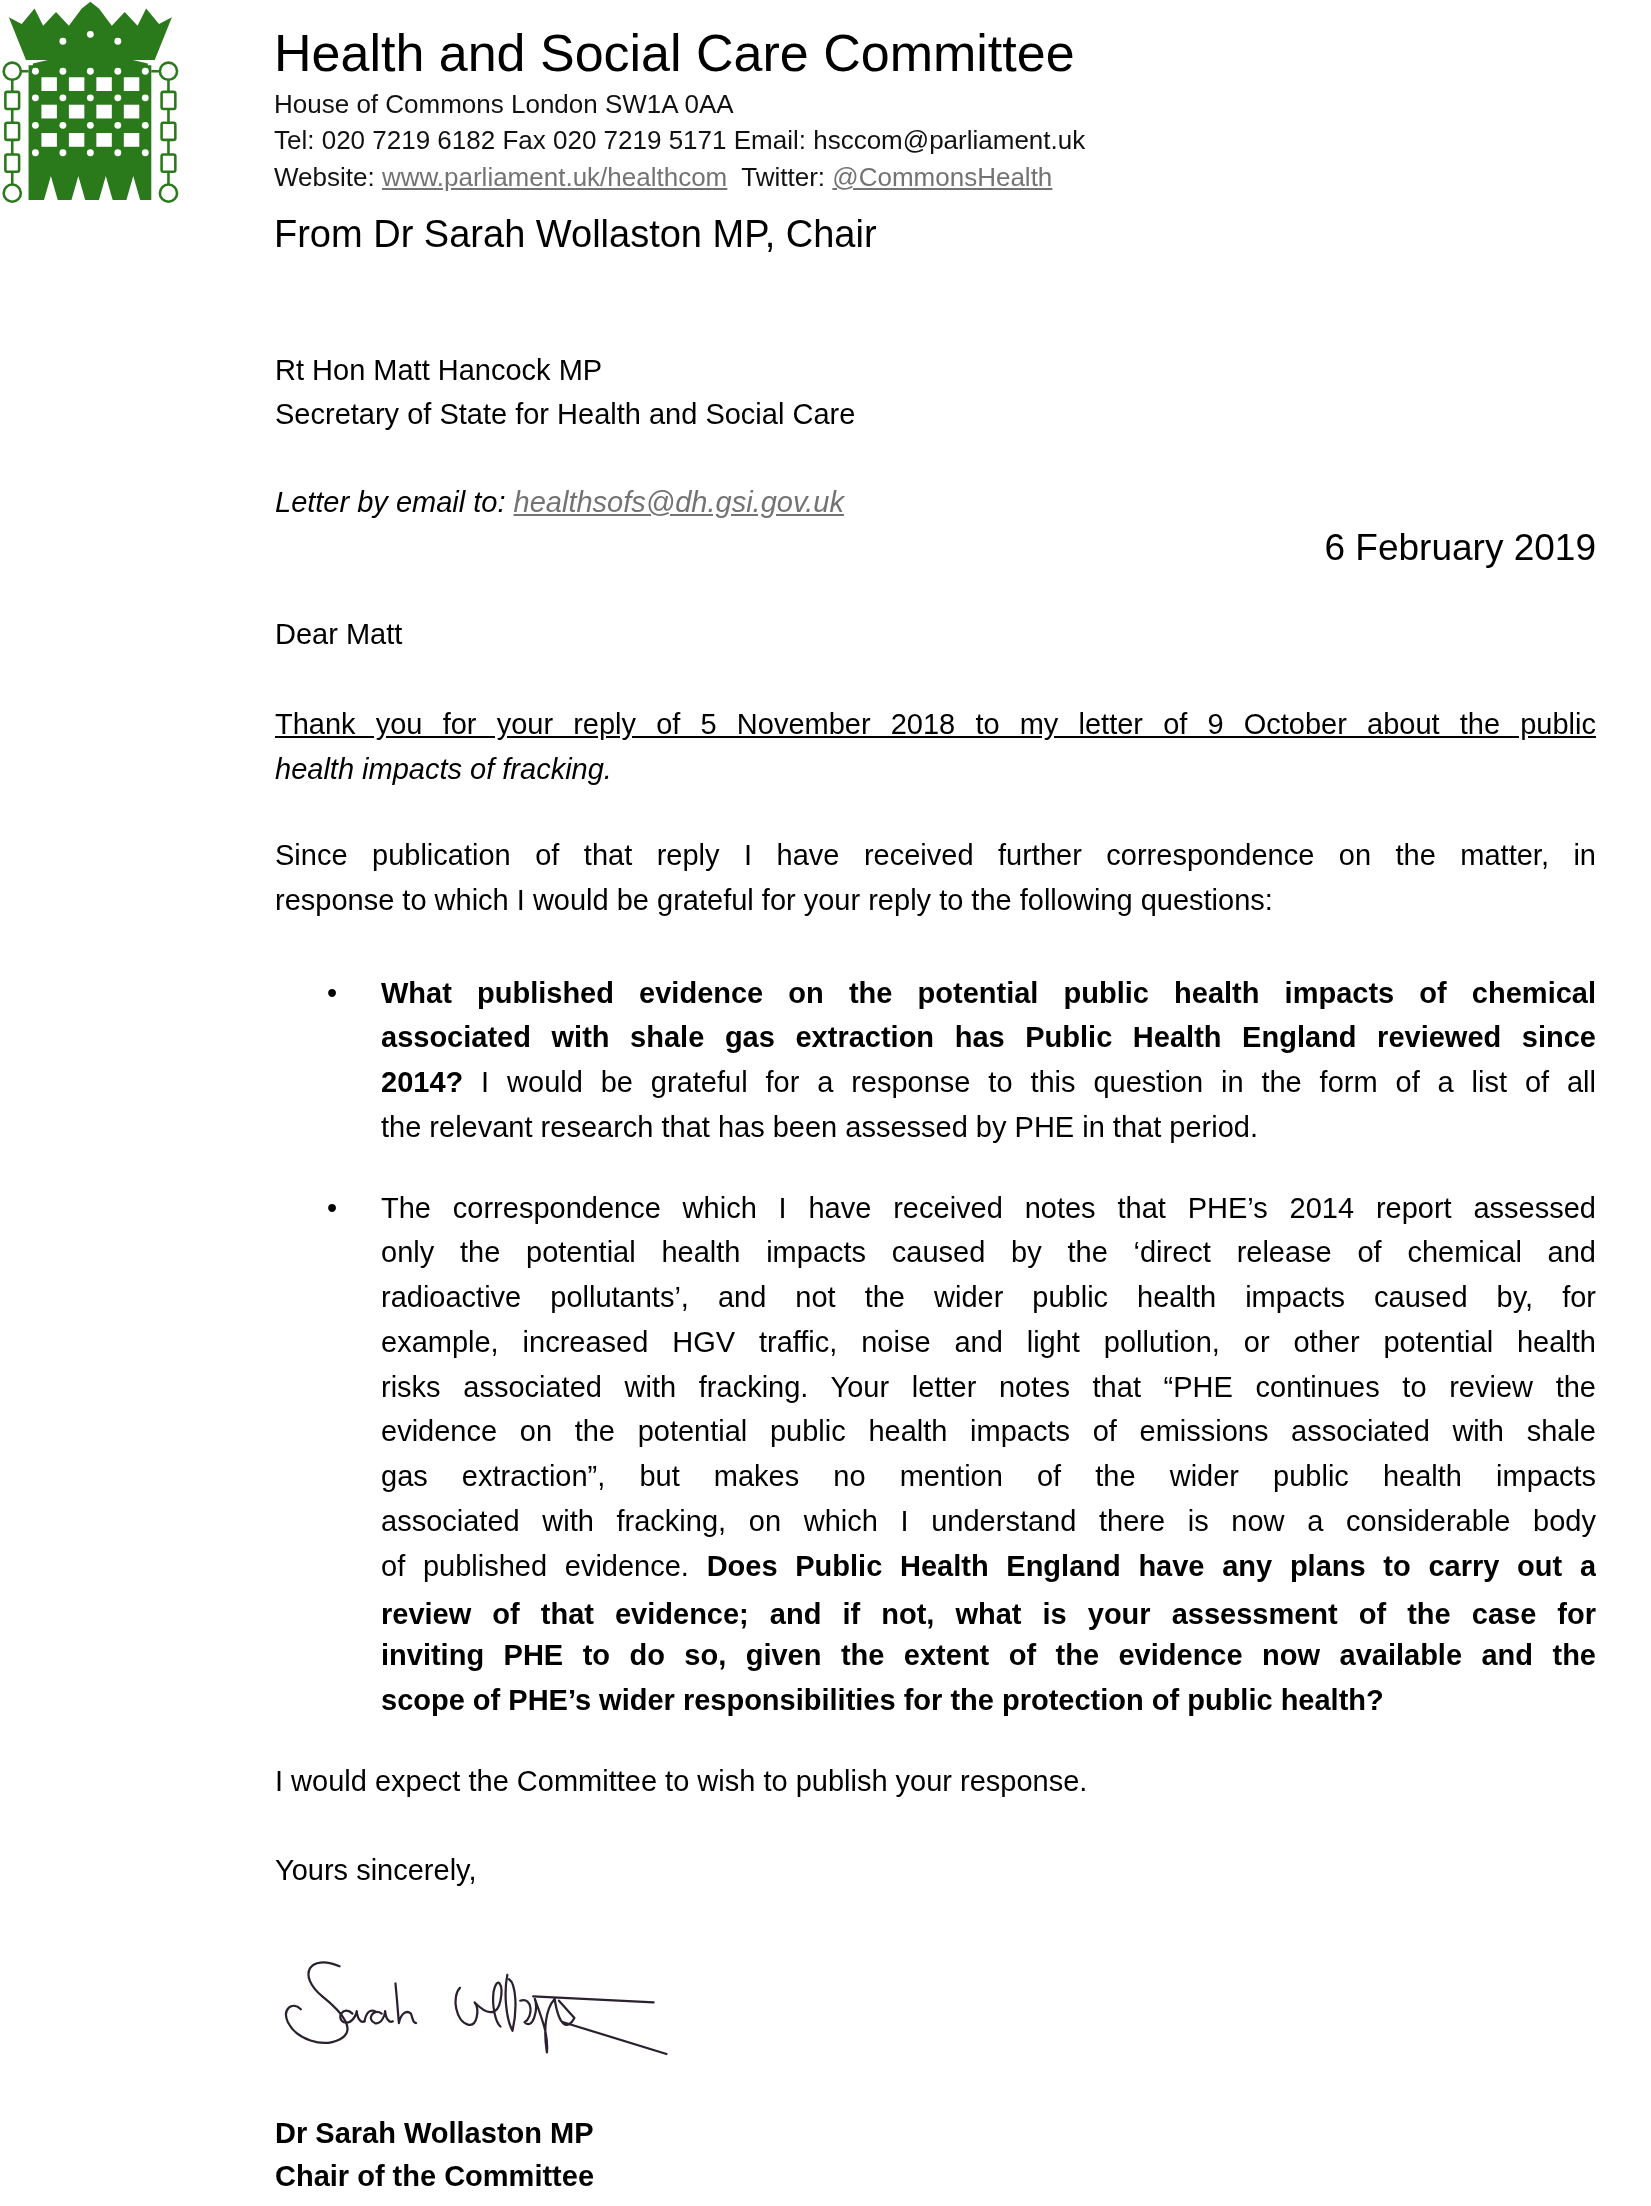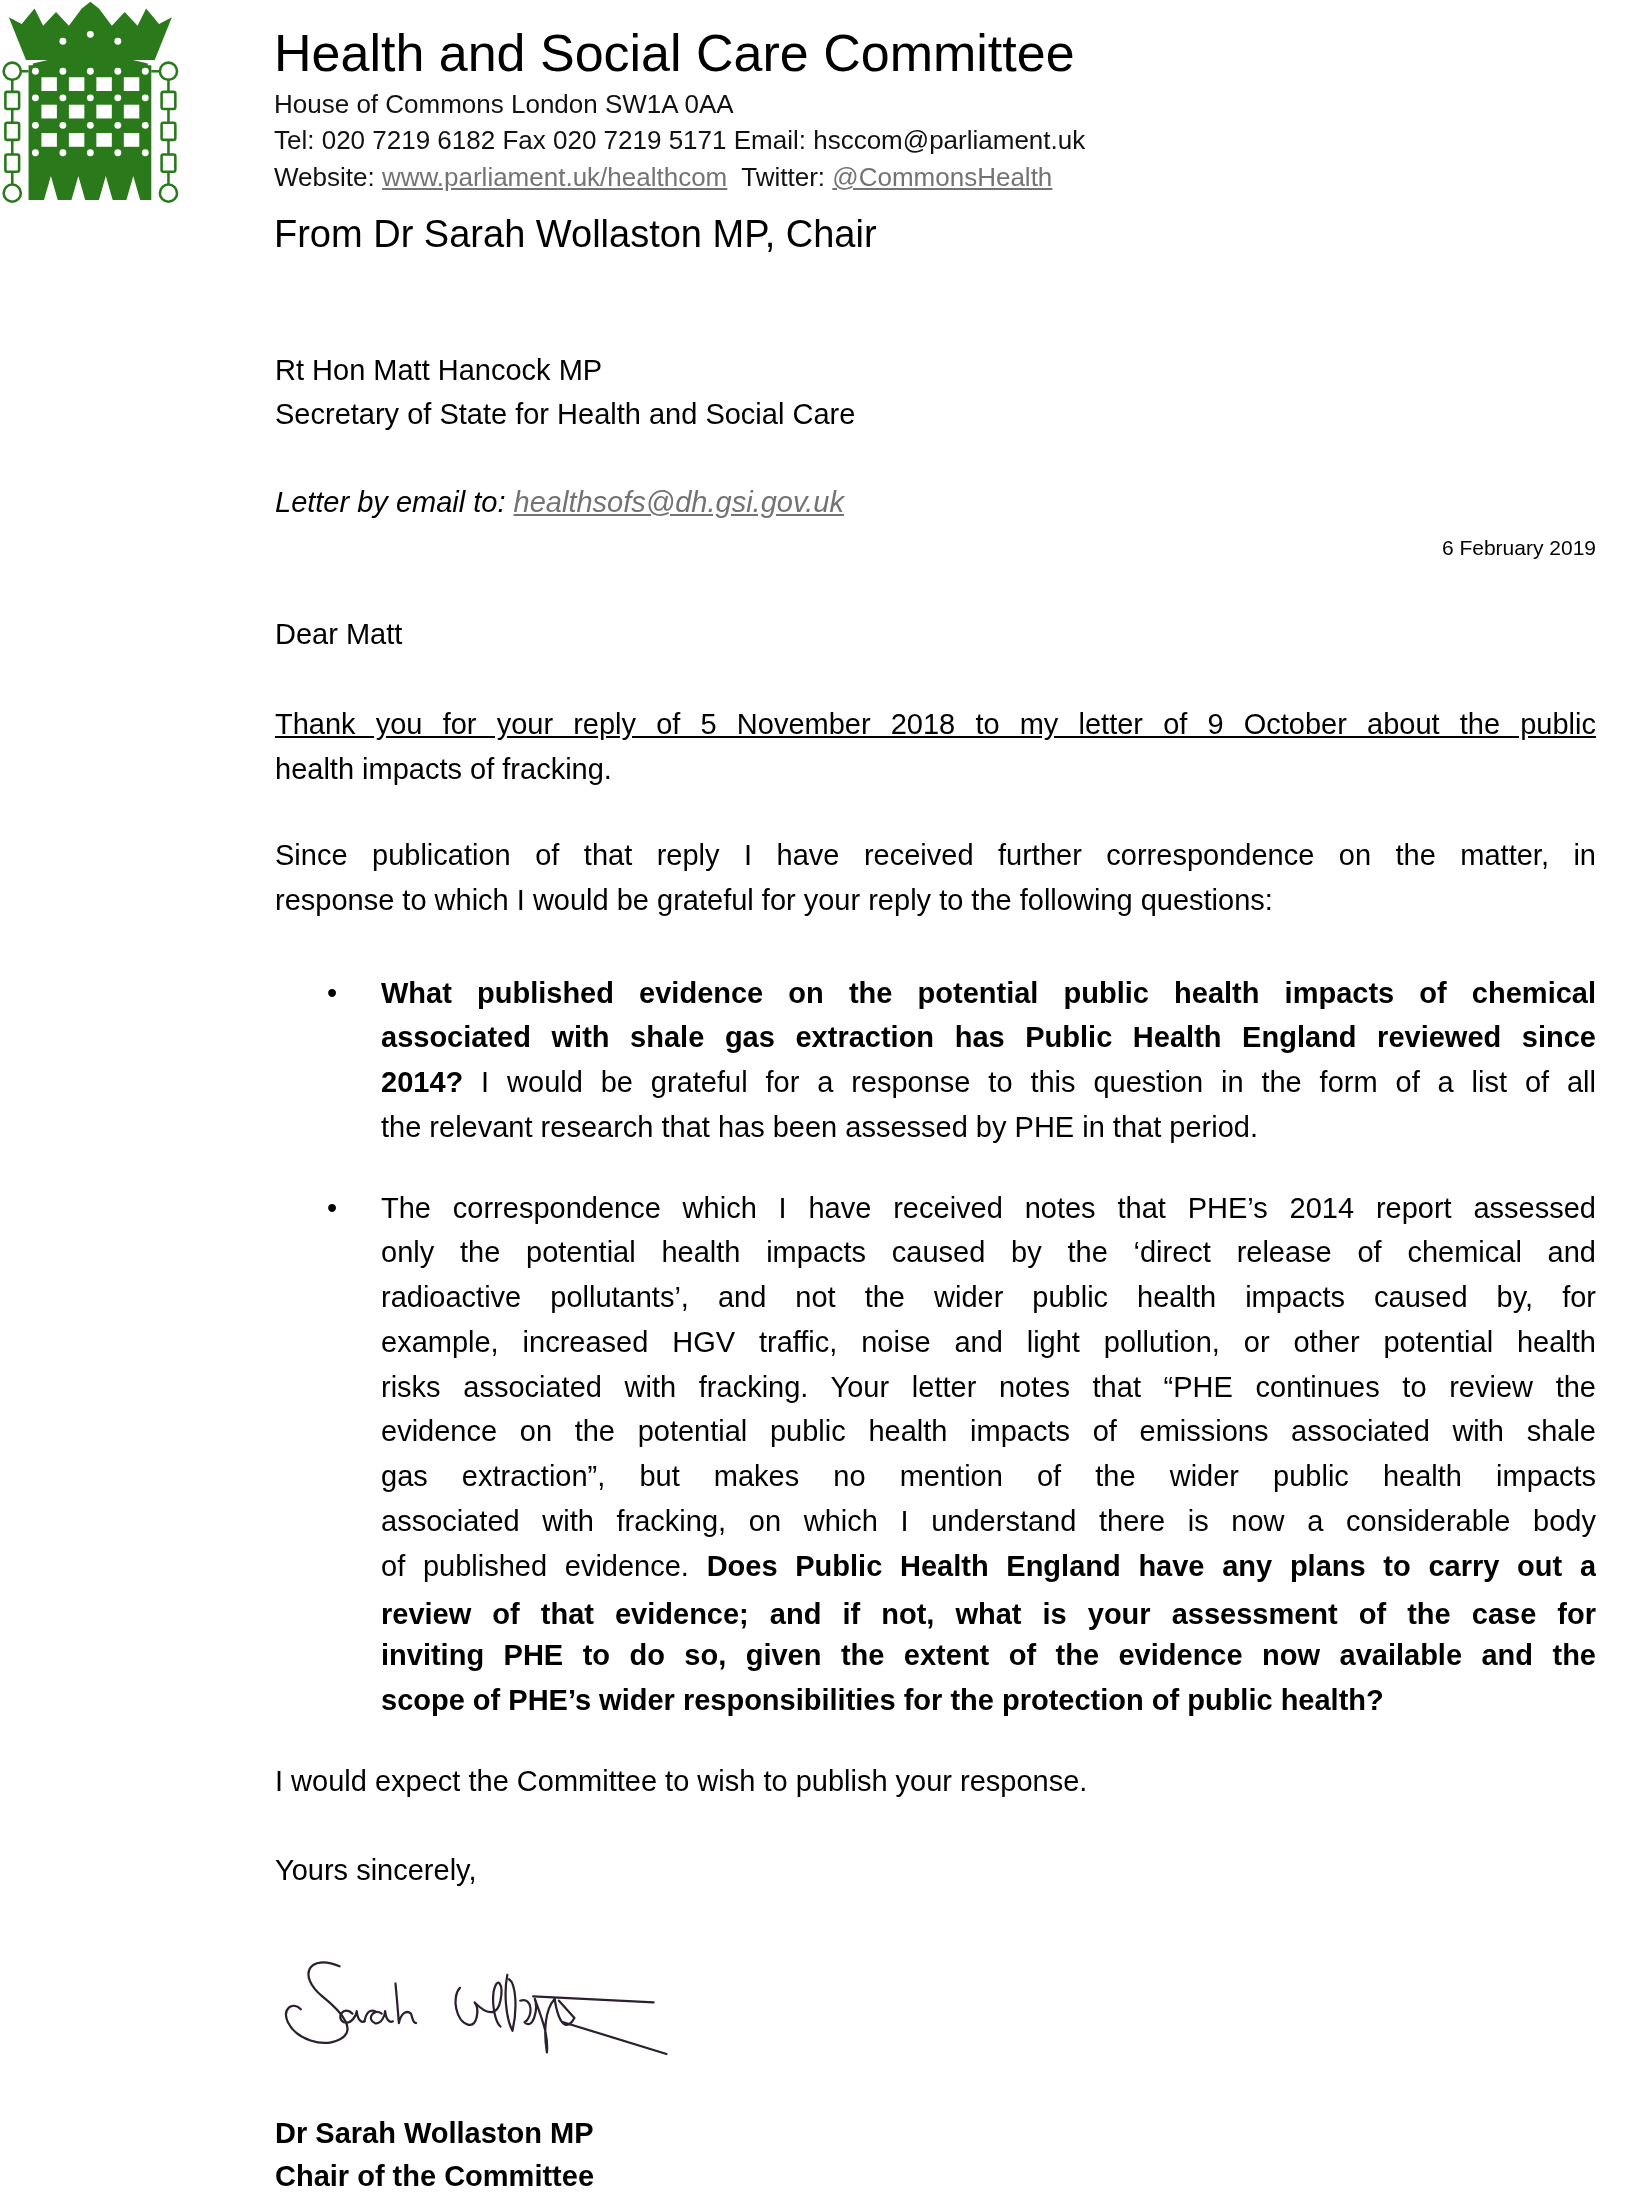--- a/index.html
+++ b/index.html
@@ -10,21 +10,21 @@
   .title { left: 274px; top: 15.5px; font-size: 52px; line-height: 62px; margin-top: 6px; }
   .addr { left: 274px; font-size: 26px; line-height: 34px; color: #111; }
   .from { left: 274px; top: 211px; font-size: 38px; line-height: 46px; }
   a, .link { color: #737373; text-decoration: underline; }
   .body-line { position: absolute; left: 275px; width: 1321px; font-size: 29px; line-height: 45px; white-space: nowrap; }
   .bl { left: 381px; width: 1215px; }
   .just { text-align: justify; text-align-last: justify; white-space: normal; height: 45px; overflow: hidden; }
   .b { font-weight: bold; }
   .i { font-style: italic; }
   .bullet { position: absolute; left: 327px; width: 17px; height: 17px; font-size: 29px; line-height: 45px; }
-  .date { position: absolute; left: 275px; width: 1321px; text-align: right; font-size: 21px; line-height: 45px; }
+  .date { position: absolute; left: 275px; width: 1321px; text-align: right; font-size: 37px; line-height: 45px; }
   #signature { position: absolute; left: 275px; top: 1949px; width: 413px; height: 112px; }
 </style>
 </head>
 <body>
 
 <svg id="logo" viewBox="0 0 215 240" xmlns="http://www.w3.org/2000/svg">
   <g fill="#2a7a1c" stroke="none">
 
     <path d="M10 20 L30 70 L180 70 L200 20 L185 28 L170 10 L160 30 L145 14 L130 30 L115 10 L105 2 L95 10 L80 30 L65 14 L50 30 L40 10 L25 28 Z"></path>
     <path d="M38 74 Q105 56 172 74 L172 78 L38 78 Z"></path>
@@ -105,21 +105,21 @@
 <div class="body-line" style="top:348px">Rt Hon Matt Hancock MP</div>
 <div class="body-line" style="top:392px">Secretary of State for Health and Social Care</div>
 <div class="body-line i" style="top:480px">
   <span>Letter by email to: </span><a class="link">healthsofs@dh.gsi.gov.uk</a>
 </div>
 <div class="date" style="top:525px">6 February 2019</div>
 <div class="body-line" style="top:612px">Dear Matt</div>
 
 <div id="paragraphs">
     <div class="body-line  just" style="top: 702px; text-decoration: underline;"><span>Thank you for your reply of 5 November 2018 to my letter of 9 October about the public</span></div>
-    <div class="body-line " style="top: 747px;"><span>health impacts of fracking.</span></div>
+    <div class="body-line " style="top: 747px; font-style: italic;"><span>health impacts of fracking.</span></div>
     <div class="body-line  just" style="top: 833px;"><span>Since publication of that reply I have received further correspondence on the matter, in</span></div>
     <div class="body-line " style="top: 878px;"><span>response to which I would be grateful for your reply to the following questions:</span></div>
     <div class="bullet" style="top: 971px;">•</div>
     <div class="body-line bl just" style="top: 971px;"><span class="b">What published evidence on the potential public health impacts of chemical</span></div>
     <div class="body-line bl just" style="top: 1015px;"><span class="b">associated with shale gas extraction has Public Health England reviewed since</span></div>
     <div class="body-line bl just" style="top: 1060px;"><span class="b">2014?</span><span> I would be grateful for a response to this question in the form of a list of all</span></div>
     <div class="body-line bl" style="top: 1105px;"><span>the relevant research that has been assessed by PHE in that period.</span></div>
     <div class="bullet" style="top: 1186px;">•</div>
     <div class="body-line bl just" style="top: 1186px;"><span>The correspondence which I have received notes that PHE’s 2014 report assessed</span></div>
     <div class="body-line bl just" style="top: 1230px;"><span>only the potential health impacts caused by the ‘direct release of chemical and</span></div>

